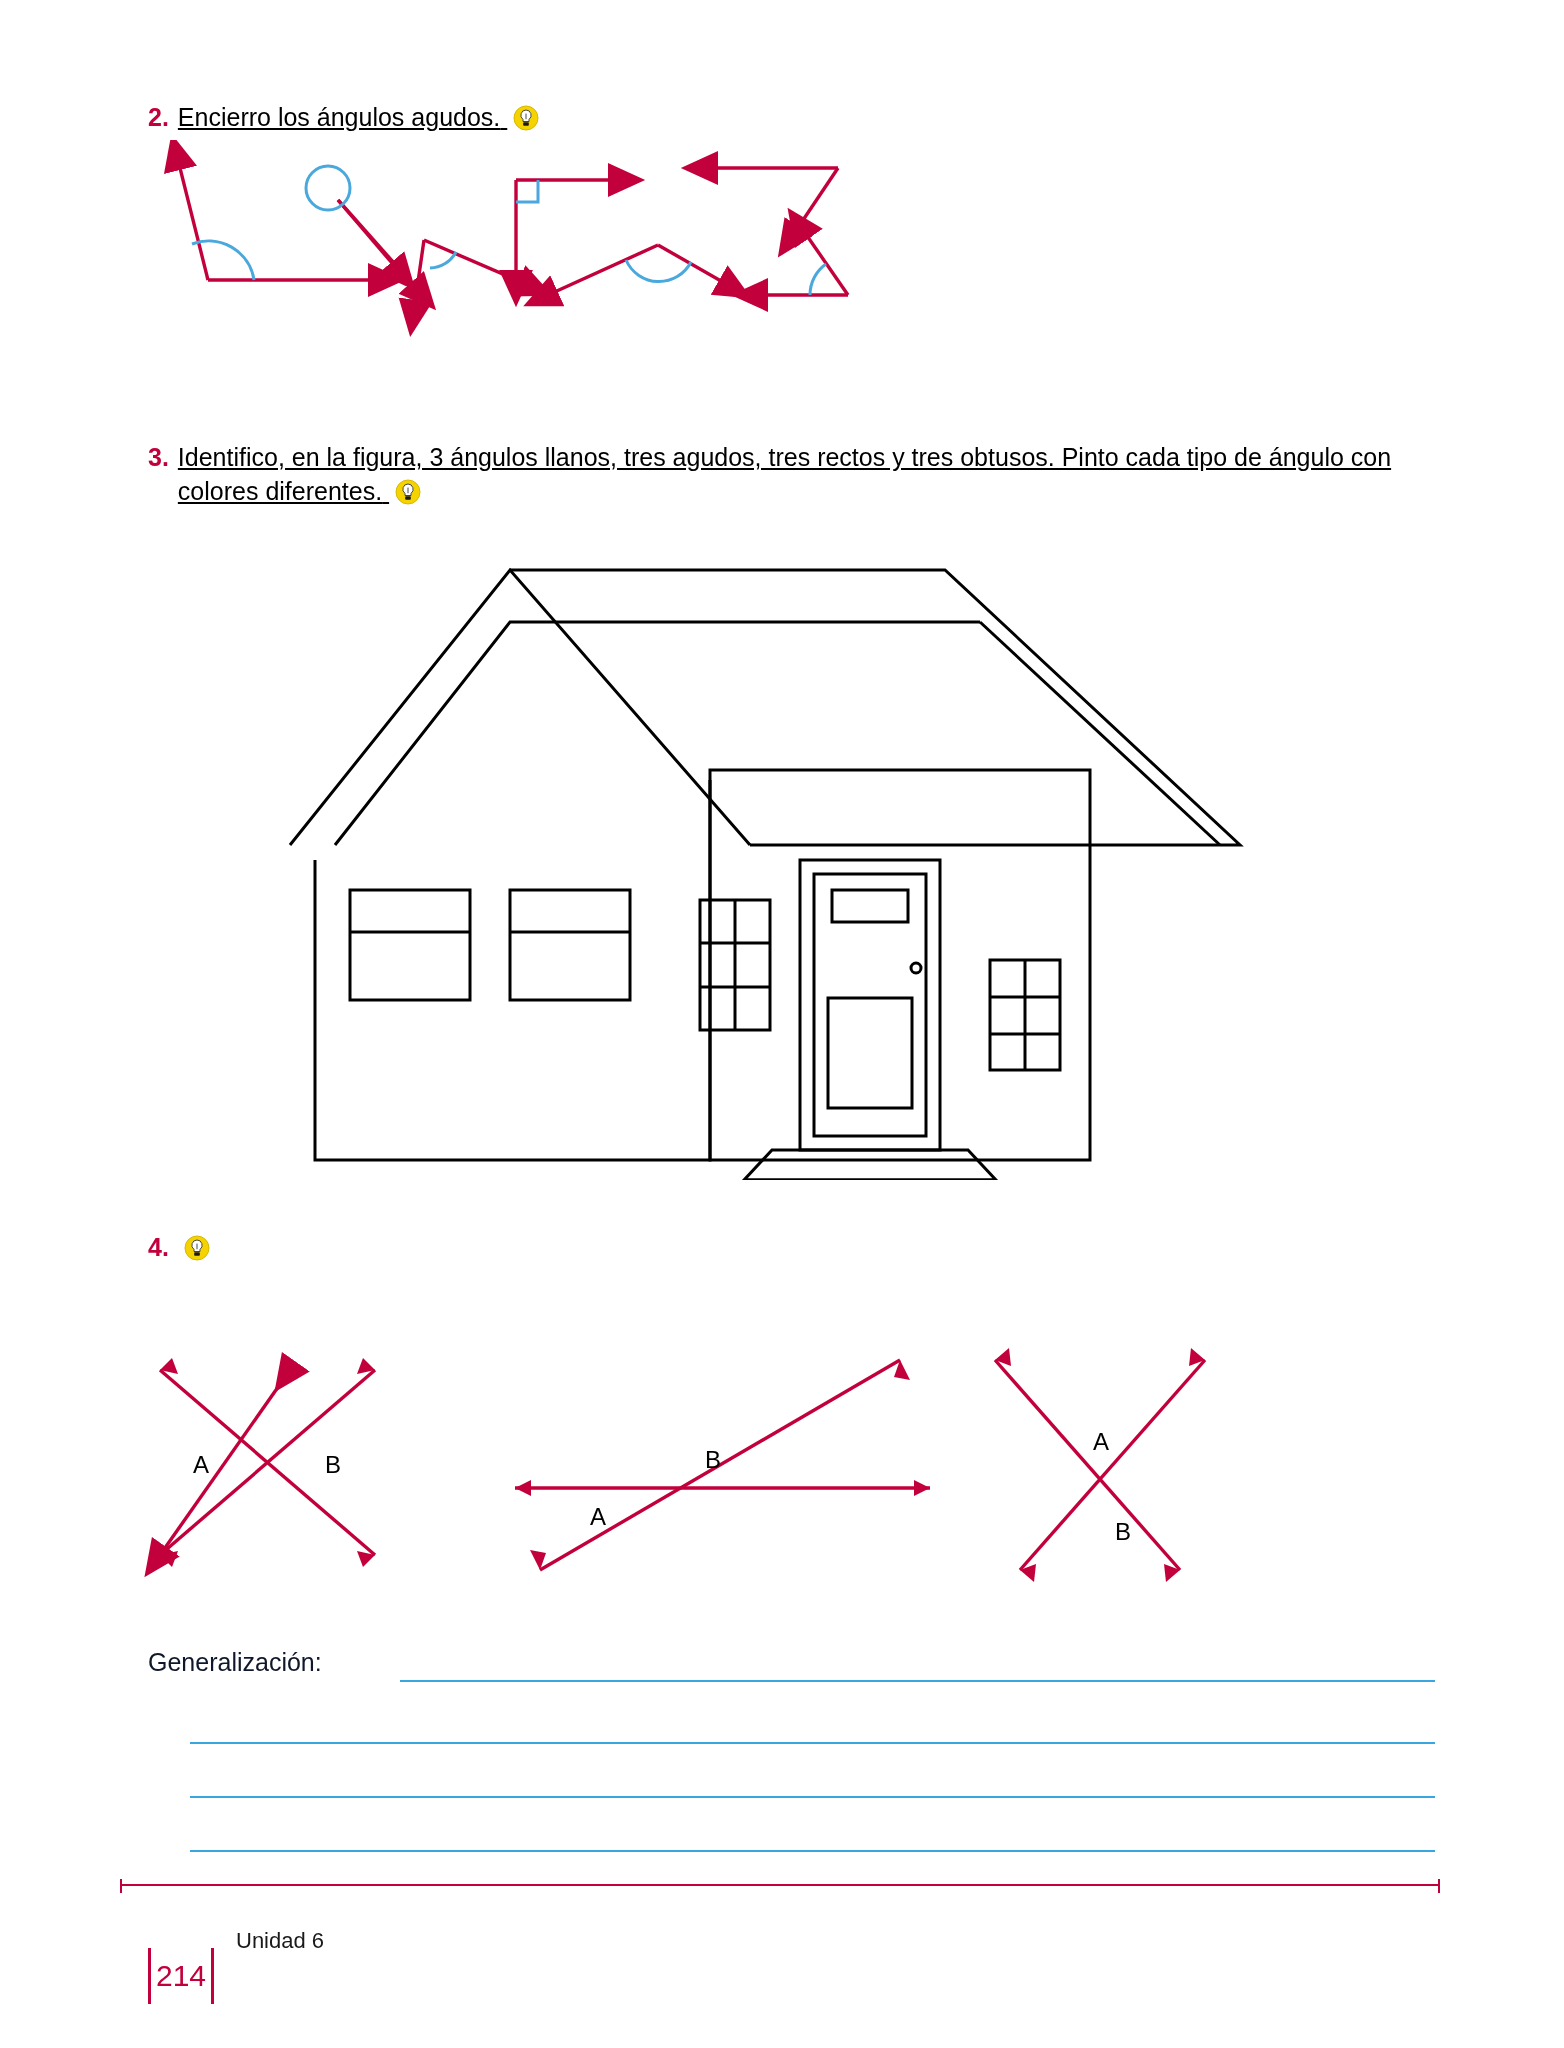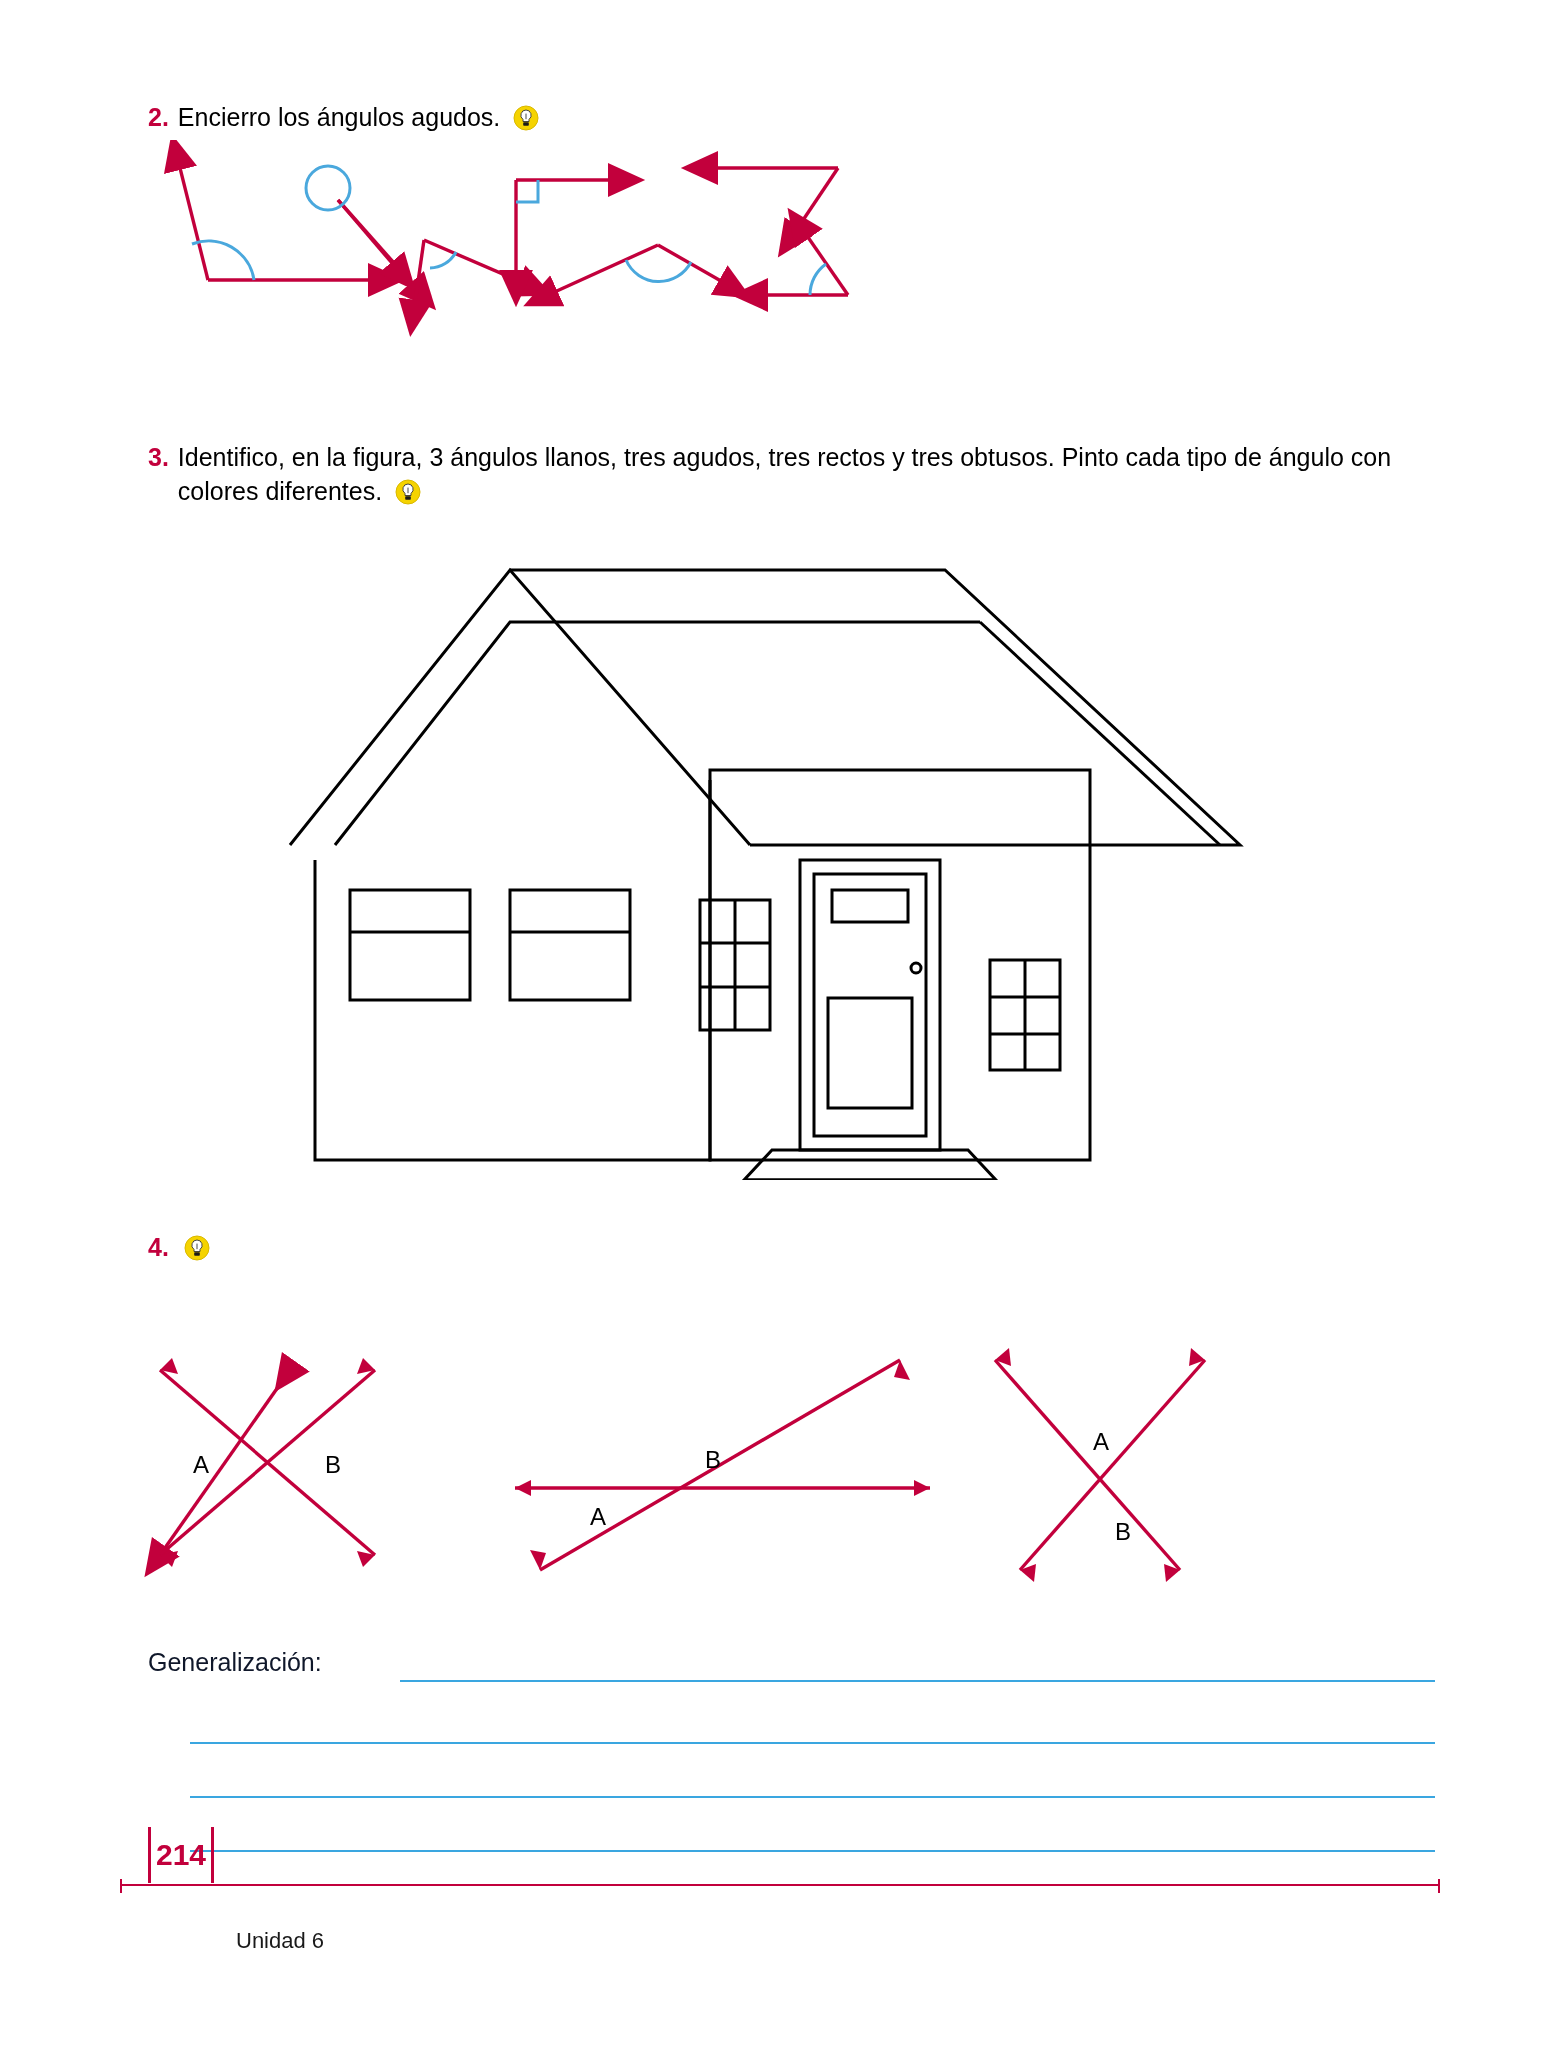--- a/index.html
+++ b/index.html
@@ -31,20 +31,21 @@
     font-weight: bold;
     font-size: 25px;
     line-height: 34px;
     margin-right: 9px;
     flex: 0 0 auto;
   }
   .ex-text {
     font-size: 25px;
     line-height: 34px;
     color: #000;
+    text-decoration: underline;
   }
   .bulb {
     display: inline-block;
     width: 26px;
     height: 26px;
     vertical-align: -5px;
     margin-left: 6px;
   }
 
   
@@ -83,32 +84,32 @@
     width: 0;
     height: 14px;
     border-left: 2px solid #c2003c;
   }
   .footer-rule:before { left: 0; }
   .footer-rule:after  { right: 0; }
 
   .pagenum-box {
     position: absolute;
     left: 148px;
-    top: 1827px;
+    top: 1948px;
     width: 66px;
     height: 56px;
     border-left: 3px solid #c2003c;
     border-right: 3px solid #c2003c;
     box-sizing: border-box;
     display: flex;
     align-items: center;
     justify-content: center;
     font-size: 30px;
     color: #c2003c;
-    font-weight: bold;
+    font-weight: normal;
   }
   .unit-label {
     position: absolute;
     left: 236px;
     top: 1928px;
     font-size: 22px;
     color: #1a1a1a;
   }
 </style>
 </head>

